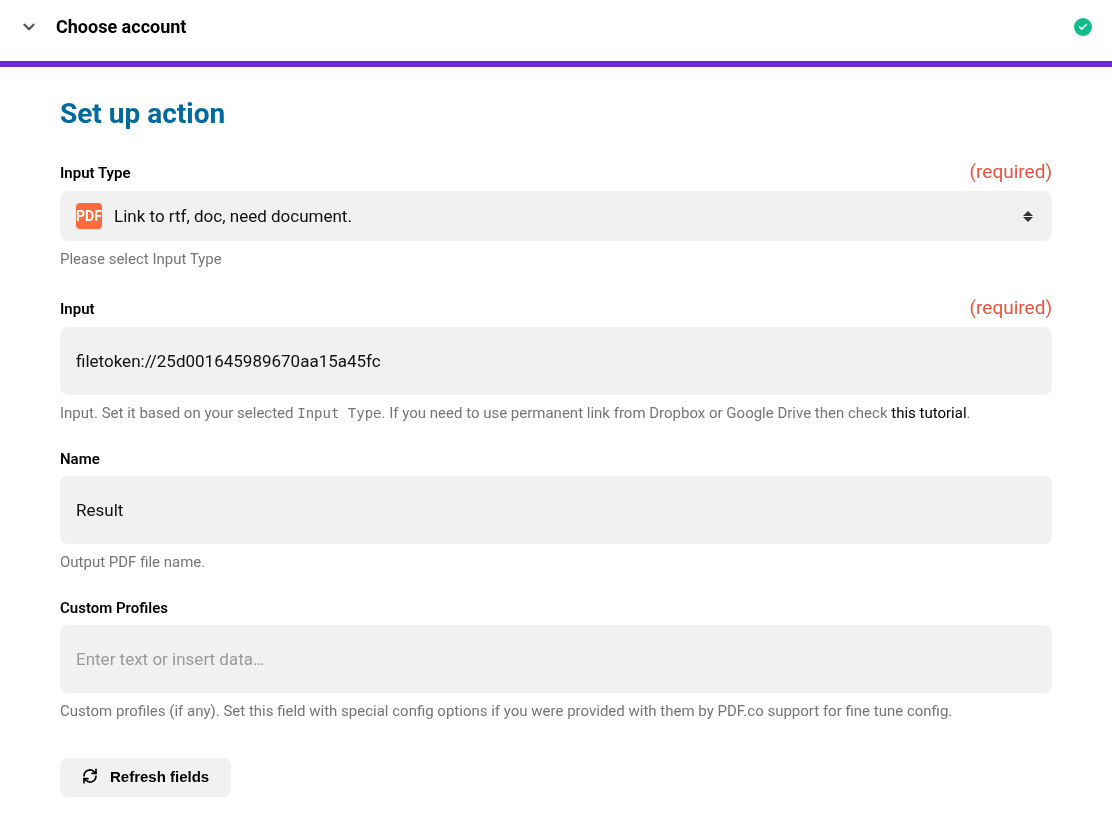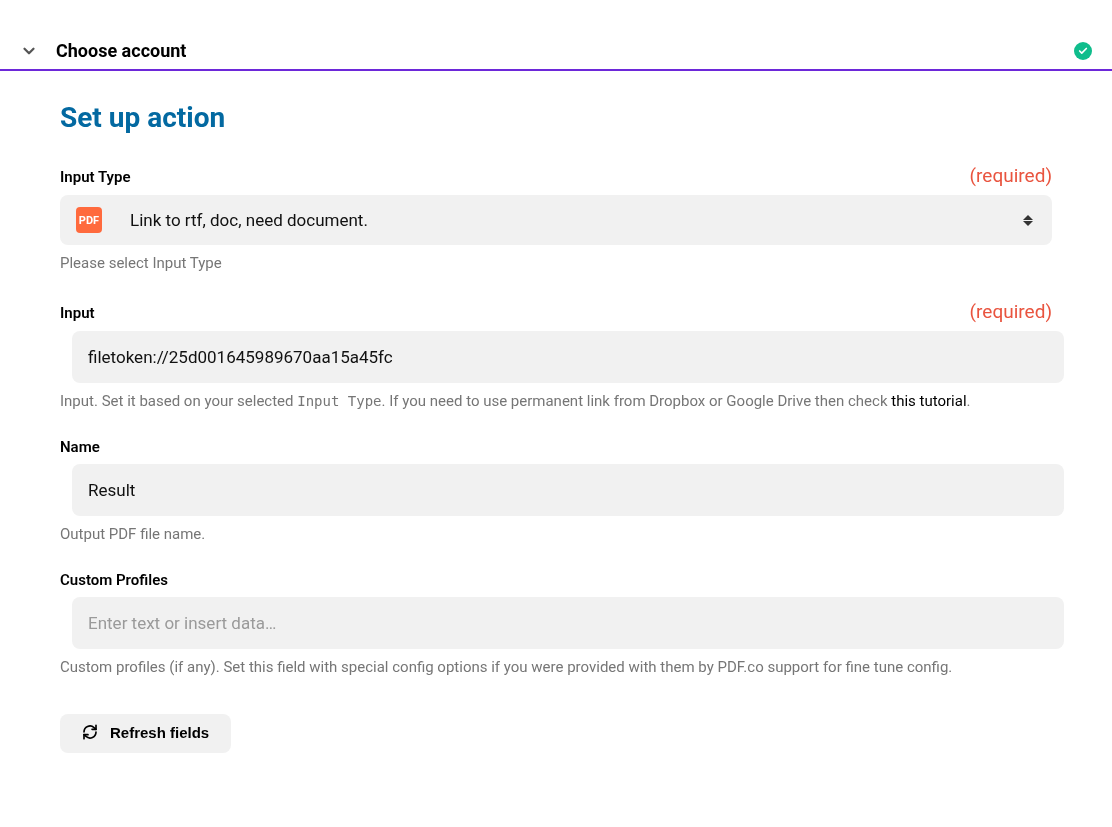--- a/index.html
+++ b/index.html
@@ -6,23 +6,22 @@
   body {
     font-family: -apple-system, BlinkMacSystemFont, "Segoe UI", Roboto, Helvetica, Arial, sans-serif;
     background: #fff;
     color: #000;
     width: 1112px;
   }
   .header-bar {
     display: flex;
     align-items: center;
     justify-content: space-between;
-    padding: 16px 20px 8px 20px;
-    border-bottom: 2px solid #6d28d9;
-    margin-top: 24px;
+    padding: 16px 20px 24px 20px;
+    border-bottom: 6px solid #6d28d9;
   }
   .header-left {
     display: flex;
     align-items: center;
     gap: 18px;
   }
   .chevron-down {
     width: 18px;
     height: 18px;
     display: inline-flex;
@@ -88,26 +87,26 @@
   .select-box {
     cursor: pointer;
     height: 50px;
   }
   .pdf-icon {
     width: 26px;
     height: 26px;
     border-radius: 4px;
     background: #ff6a3d;
     color: #fff;
-    font-size: 11px;
+    font-size: 14px;
     font-weight: 700;
     display: inline-flex;
     align-items: center;
     justify-content: center;
-    margin-right: 28px;
+    margin-right: 12px;
     flex-shrink: 0;
   }
   .select-value {
     flex: 1;
     color: #111;
   }
   .select-caret {
     width: 16px;
     display: flex;
     flex-direction: column;
@@ -115,22 +114,21 @@
     gap: 1px;
   }
   .caret-up, .caret-down {
     width: 0; height: 0;
     border-left: 5px solid transparent;
     border-right: 5px solid transparent;
   }
   .caret-up { border-bottom: 5px solid #333; }
   .caret-down { border-top: 5px solid #333; }
   .text-box {
-    height: 52px;
-    margin-left: 12px;
+    height: 68px;
   }
   .text-box input {
     width: 100%;
     background: transparent;
     border: none;
     outline: none;
     font-size: 17px;
     color: #111;
     font-family: inherit;
   }

